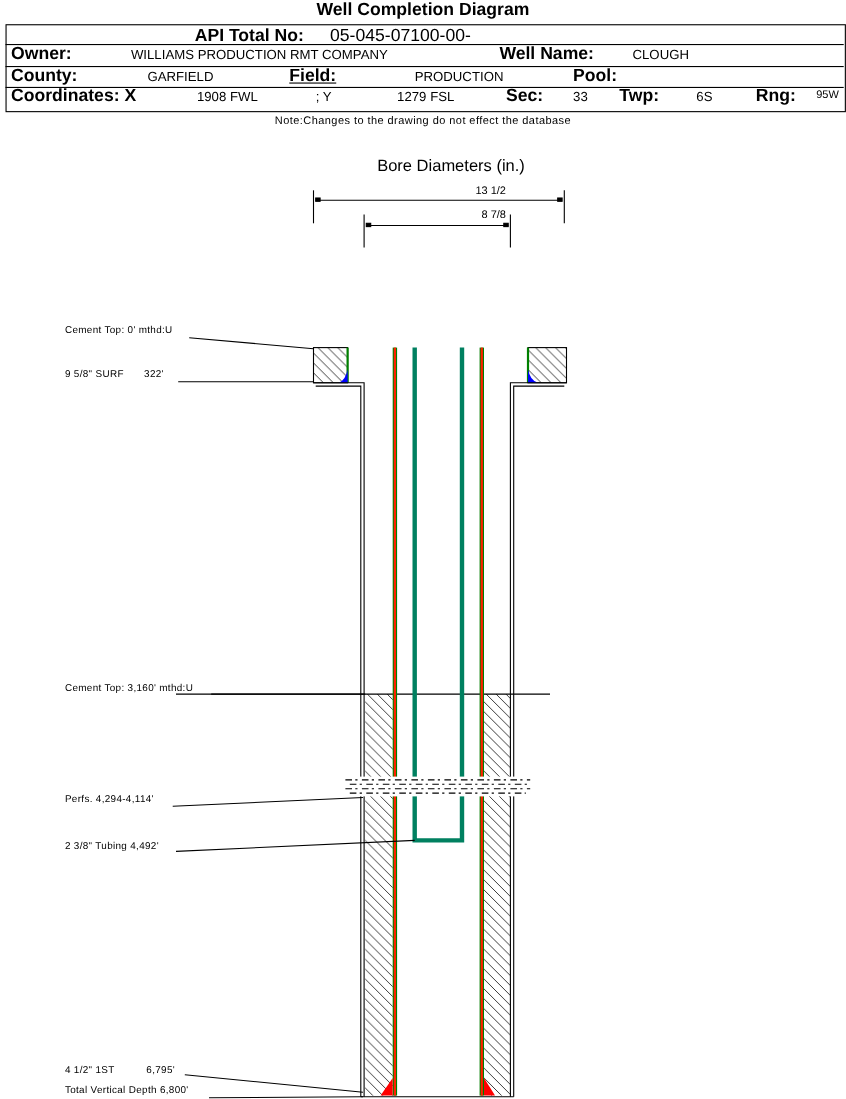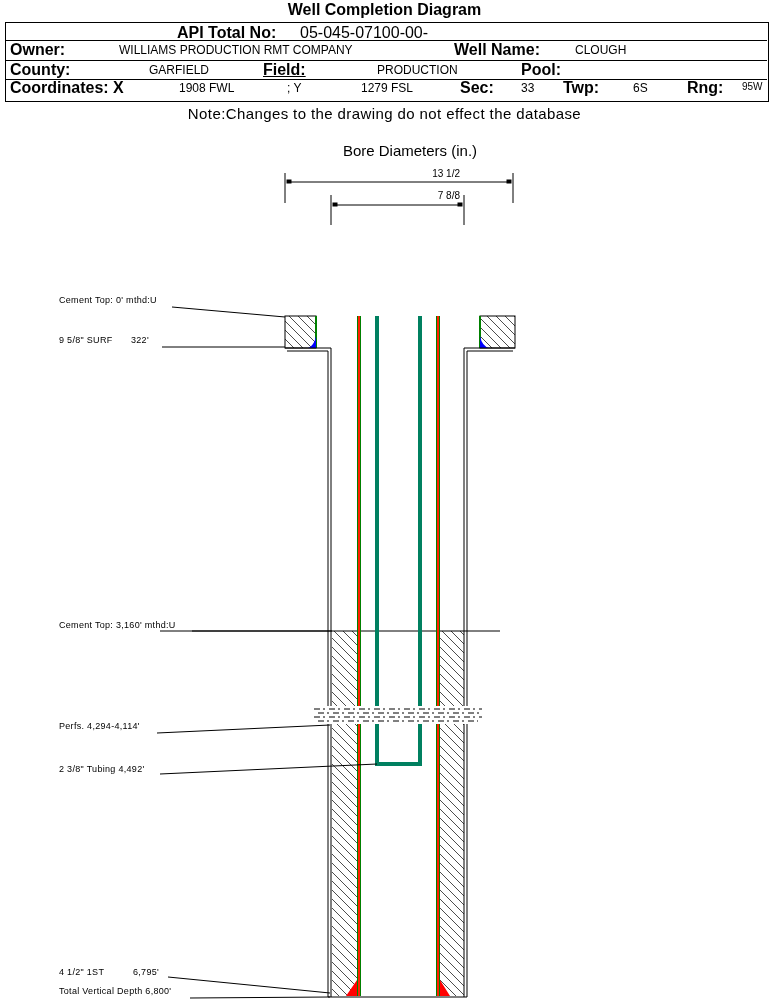--- a/index.html
+++ b/index.html
@@ -2,21 +2,21 @@
 <html><head>
 <meta charset="utf-8">
 <style>
   html, body { margin:0; padding:0; background:#ffffff; }
   body { width:769px; height:999px; position:relative; overflow:hidden; font-family:"Liberation Sans", sans-serif; color:#000; }
   .title { position:absolute; top:1px; left:0; width:769px; text-align:center; font-weight:bold; font-size:16px; }
   .hdr { position:absolute; left:5px; width:762px; border-left:1px solid #000; border-right:1px solid #000; }
   .row { position:absolute; left:5px; width:762px; height:20px; border-top:1px solid #000; }
   .lbl { position:absolute; font-weight:bold; font-size:16px; white-space:nowrap; }
   .val { position:absolute; font-size:12px; white-space:nowrap; }
-  .note { position:absolute; top:105px; left:0; width:769px; text-align:center; font-size:15px; letter-spacing:0.4px; }
+  .note { position:absolute; top:105px; left:0; width:769px; text-align:center; font-size:10px; letter-spacing:0.4px; }
   .dtitle { position:absolute; top:142px; left:260px; width:300px; text-align:center; font-size:15px; }
   .dim { position:absolute; font-size:10px; text-align:right; }
   .callout { position:absolute; font-size:9px; white-space:nowrap; letter-spacing:0.3px; }
   svg { position:absolute; left:0; top:0; }
 </style>
 </head>
 <body>
 
 <div class="title">Well Completion Diagram</div>
 
@@ -26,21 +26,21 @@
   <span class="val" style="top:24px;left:300px;font-size:16px;">05-045-07100-00-</span>
 </div>
 <div class="row" style="top:40px;"></div>
 <span class="lbl" style="top:41px;left:10px;">Owner:</span>
 <span class="val" style="top:43px;left:119px;">WILLIAMS PRODUCTION RMT COMPANY</span>
 <span class="lbl" style="top:41px;left:454px;">Well Name:</span>
 <span class="val" style="top:43px;left:575px;">CLOUGH</span>
 
 <div class="row" style="top:60px;"></div>
 <span class="lbl" style="top:61px;left:10px;">County:</span>
-<span class="val" style="top:63px;left:149px;text-align:center;">GARFIELD</span>
+<span class="val" style="top:63px;left:134px;text-align:center;">GARFIELD</span>
 <span class="lbl" style="top:61px;left:263px;text-decoration:underline;">Field:</span>
 <span class="val" style="top:63px;left:377px;">PRODUCTION</span>
 <span class="lbl" style="top:61px;left:521px;">Pool:</span>
 <span class="val" style="top:63px;left:580px;"></span>
 
 <div class="row" style="top:79px;height:20px;"></div>
 <span class="lbl" style="top:79px;left:10px;">Coordinates: X</span>
 <span class="val" style="top:81px;left:179px;">1908 FWL</span>
 <span class="val" style="top:81px;left:287px;">; Y</span>
 <span class="val" style="top:81px;left:361px;">1279 FSL</span>
@@ -48,21 +48,21 @@
 <span class="val" style="top:81px;left:521px;">33</span>
 <span class="lbl" style="top:79px;left:563px;">Twp:</span>
 <span class="val" style="top:81px;left:633px;">6S</span>
 <span class="lbl" style="top:79px;left:687px;">Rng:</span>
 <span class="val" style="top:81px;left:742px;font-size:10px;">95W</span>
 
 <div class="note">Note:Changes to the drawing do not effect the database</div>
 
 <div class="dtitle">Bore Diameters (in.)</div>
 <div class="dim" style="top:168px;left:340px;width:120px;">13 1/2</div>
-<div class="dim" style="top:190px;left:340px;width:120px;">7 8/8</div>
+<div class="dim" style="top:190px;left:340px;width:120px;">8 7/8</div>
 
 <div class="callout" style="top:295px;left:59px;">Cement Top: 0' mthd:U</div>
 <div class="callout" style="top:335px;left:59px;">9 5/8" SURF</div>
 <div class="callout" style="top:335px;left:131px;">322'</div>
 <div class="callout" style="top:620px;left:59px;">Cement Top: 3,160' mthd:U</div>
 <div class="callout" style="top:721px;left:59px;">Perfs. 4,294-4,114'</div>
 <div class="callout" style="top:764px;left:59px;">2 3/8" Tubing 4,492'</div>
 <div class="callout" style="top:967px;left:59px;">4 1/2" 1ST</div>
 <div class="callout" style="top:967px;left:133px;">6,795'</div>
 <div class="callout" style="top:986px;left:59px;">Total Vertical Depth 6,800'</div>

